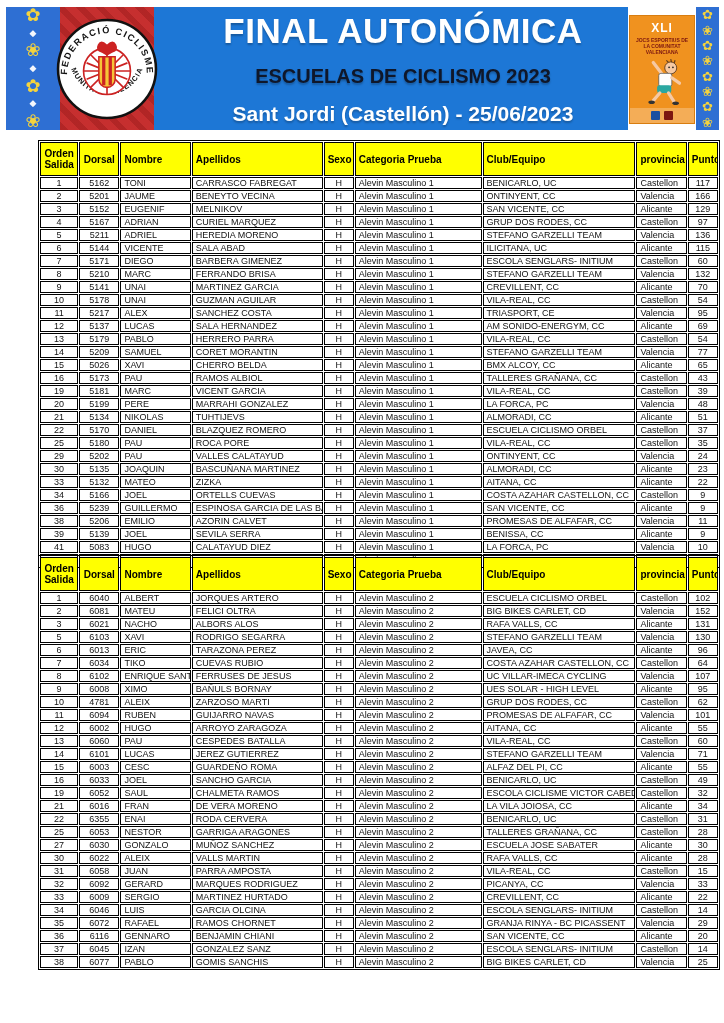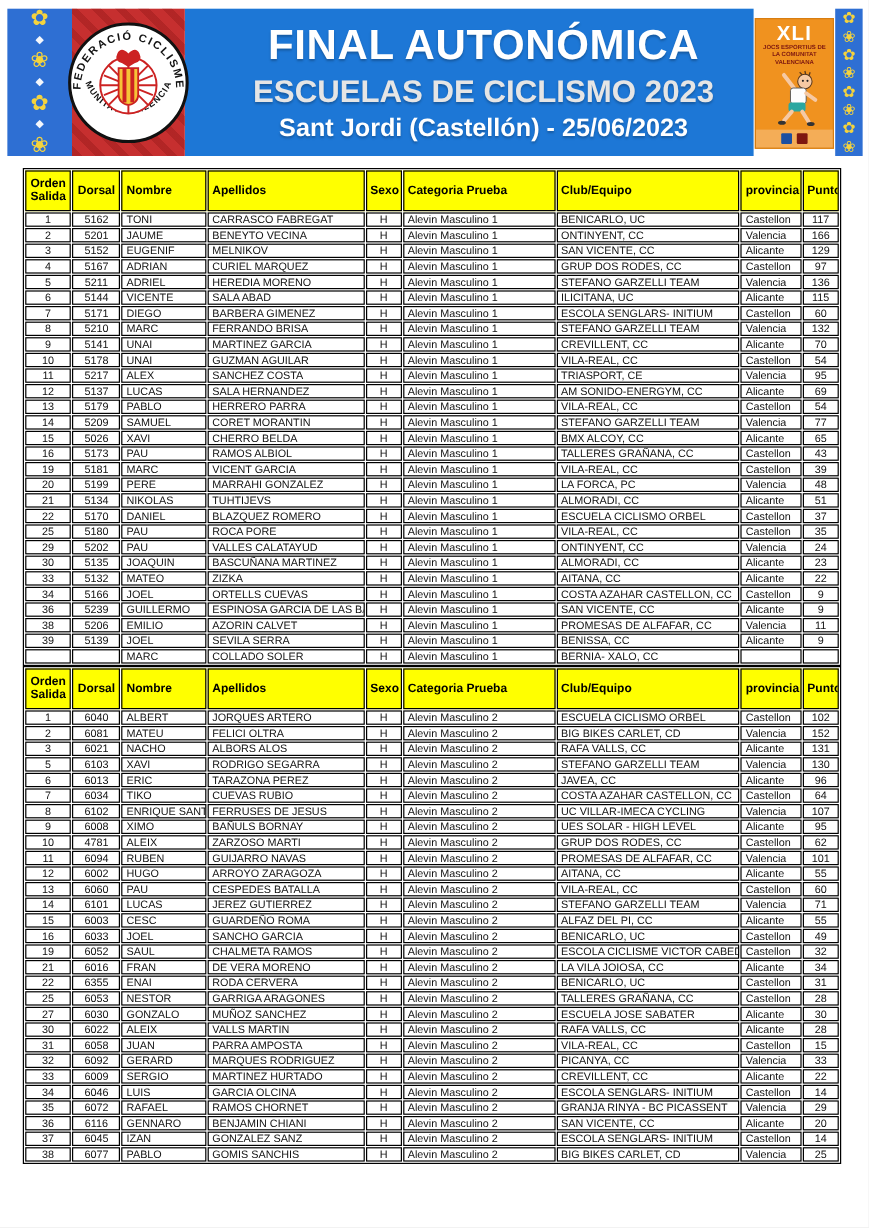--- a/index.html
+++ b/index.html
@@ -11,36 +11,36 @@
   .floral{background:#2e6fd3;color:#ffd936;display:flex;flex-direction:column;align-items:center;
           justify-content:space-around;overflow:hidden;font-size:15px;line-height:15px;}
   .floral-left{width:54px;font-size:18px;}
   .floral-right{width:23px;font-size:13px;}
   .floral span{opacity:.95;}
   .floral .wht{color:#ffffff;font-size:9px;}
   .redband{width:94px;background:#c62f2f;position:relative;flex:0 0 auto;
            background-image:repeating-linear-gradient(45deg, rgba(140,20,20,.35) 0 6px, transparent 6px 14px);}
   .logo-wrap{position:absolute;left:-4px;top:11px;width:102px;height:102px;z-index:3;}
   .bluearea{flex:1;background:#1d77d6;display:flex;flex-direction:column;justify-content:center;
-            align-items:center;gap:3px;padding:0 4px 0 28px;}
+            align-items:center;gap:14px;padding:0 4px 0 28px;}
   .b-title{color:#fff;font-weight:bold;font-size:35px;letter-spacing:.5px;white-space:nowrap;
            text-shadow:0 2px 2px rgba(0,0,0,.25);}
-  .b-sub{color:#e5e5e5;font-weight:bold;font-size:26px;white-space:nowrap;text-shadow:0 2px 2px rgba(0,0,0,.25);}
+  .b-sub{color:#0f172a;font-weight:bold;font-size:20px;white-space:nowrap;text-shadow:0 2px 2px rgba(0,0,0,.25);}
   .b-loc{color:#fff;font-weight:bold;font-size:21px;white-space:nowrap;text-shadow:0 2px 2px rgba(0,0,0,.25);}
   .badge{width:66px;flex:0 0 auto;background:#f0921f;margin:8px 1px 6px 1px;border:1px solid #d87d10;
          display:flex;flex-direction:column;align-items:center;padding-top:3px;box-sizing:border-box;}
-  .badge-roman{color:#fff;font-weight:bold;font-size:17px;line-height:18px;letter-spacing:1px;text-align:center;}
+  .badge-roman{color:#fff;font-weight:bold;font-size:12px;line-height:18px;letter-spacing:1px;text-align:center;}
   .badge-sub{color:#7d1710;font-weight:bold;font-size:5px;line-height:6px;text-align:center;width:56px;}
   .badge-foot{margin-top:auto;width:100%;background:rgba(255,255,255,.25);height:15px;display:flex;
               align-items:center;justify-content:center;gap:4px;}
   .badge-foot i{display:block;width:9px;height:9px;background:#1c4fa0;border-radius:1px;}
   .badge-foot i.g{background:#7d1710;}
 
   
-  .tablezone{position:absolute;left:19px;width:682px;}
+  .tablezone{position:absolute;left:38px;width:682px;}
   table.results{border-collapse:separate;border-spacing:1px;width:682px;table-layout:fixed;
                 border:1px solid #000;}
   table.results th{background:#ffff00;border:1px solid #000;font-size:10px;font-weight:bold;
                    padding:1px 3px;height:30px;vertical-align:middle;overflow:hidden;}
   table.results td{background:#fff;border:1px solid #000;font-size:9px;padding:0 3px;height:10px;
                    line-height:10px;white-space:nowrap;overflow:hidden;vertical-align:middle;color:#111;}
   .ac{text-align:center;} .al{text-align:left;} .ar{text-align:right;}
 
   
   .footer{position:absolute;left:0;right:0;top:988px;height:20px;font-size:10.5px;color:#333;}
@@ -471,20 +471,31 @@
             <td class="ac">5139</td>
             <td class="al">JOEL</td>
             <td class="al">SEVILA SERRA</td>
             <td class="ac">H</td>
             <td class="al">Alevin Masculino 1</td>
             <td class="al">BENISSA, CC</td>
             <td class="al">Alicante</td>
             <td class="ac">9</td>
           </tr>
           <tr>
+            <td class="ac">41</td>
+            <td class="ac">5083</td>
+            <td class="al">HUGO</td>
+            <td class="al">CALATAYUD DIEZ</td>
+            <td class="ac">H</td>
+            <td class="al">Alevin Masculino 1</td>
+            <td class="al">LA FORCA, PC</td>
+            <td class="al">Valencia</td>
+            <td class="ac">10</td>
+          </tr>
+          <tr>
             <td class="ac"></td>
             <td class="ac"></td>
             <td class="al">MARC</td>
             <td class="al">COLLADO SOLER</td>
             <td class="ac">H</td>
             <td class="al">Alevin Masculino 1</td>
             <td class="al">BERNIA- XALO, CC</td>
             <td class="al"></td>
             <td class="ac"></td>
           </tr>

